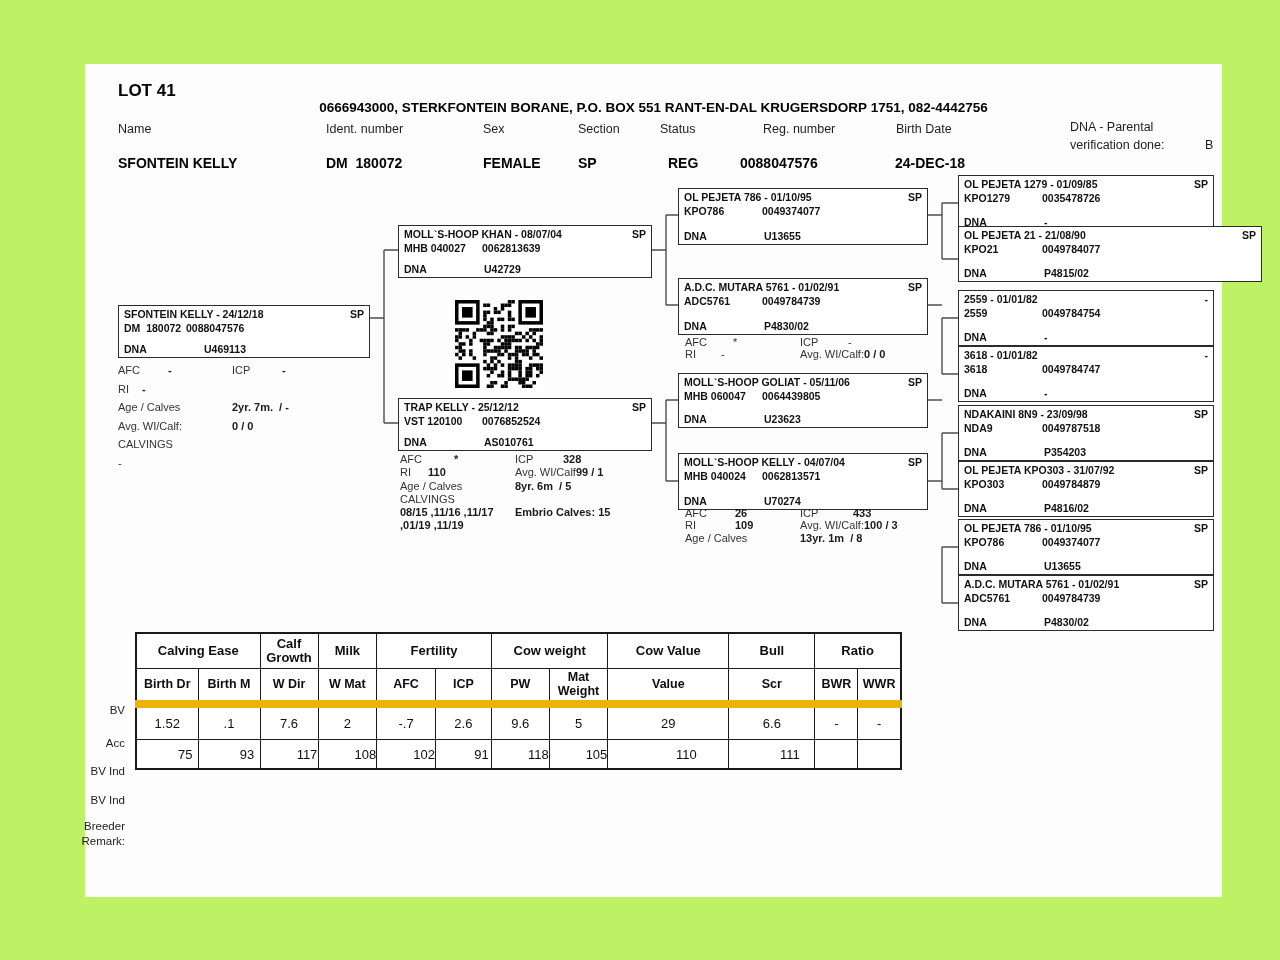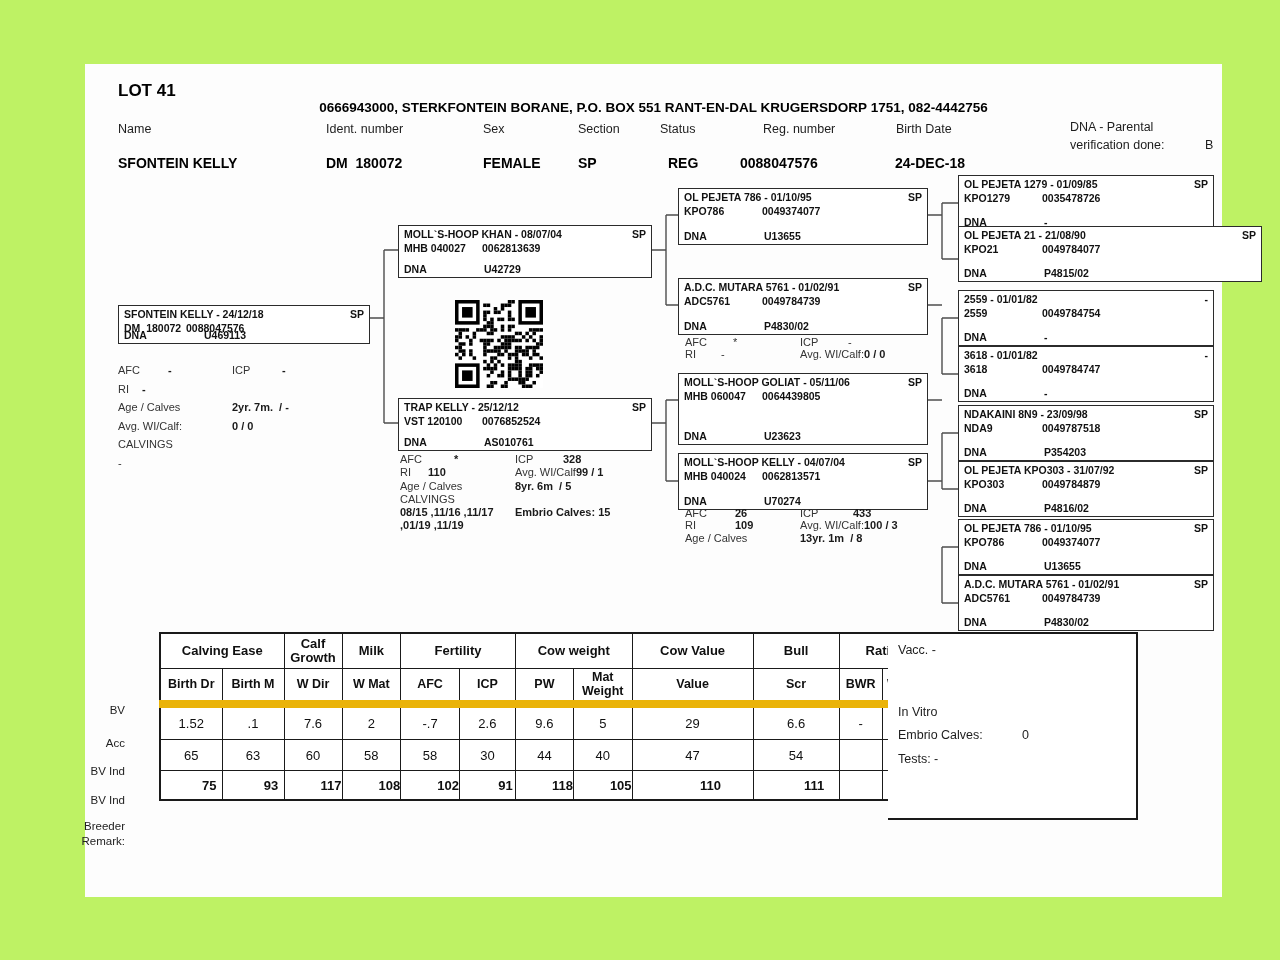--- a/index.html
+++ b/index.html
@@ -29,27 +29,27 @@
   .sv{font-weight:bold;white-space:pre;}
   .stats-loose .srow{line-height:18.6px;}
   .stats-tight .srow{line-height:13.3px;}
   .stats-mini .srow{line-height:12.4px;}
 
   
   .tree-lines{position:absolute;left:0;top:0;pointer-events:none;}
 
   
   .bvtable{position:absolute;left:135px;top:632px;border-collapse:collapse;table-layout:fixed;background:#fff;
-           font-size:13px;color:#0f0f0f;text-align:center;border:2px solid #1a1a1a;margin-left:24px;}
+           font-size:13px;color:#0f0f0f;text-align:center;border:2px solid #1a1a1a;}
   .bvtable th,.bvtable td{border:1px solid #1a1a1a;padding:0;overflow:hidden;}
   .ghead th{height:34px;font-size:13px;font-weight:bold;line-height:1.1;}
   .shead th{height:31px;font-size:12.5px;font-weight:bold;line-height:1.1;border-bottom:8px solid #eab308;}
   .rbv td{height:31px;}
   .racc td{height:30px;}
-  .rind td{height:28px;font-weight:bold;padding-left:36px;}
+  .rind td{height:28px;font-weight:normal;padding-left:36px;}
   .rind2 td{height:29px;font-weight:bold;}
 
   .rowlab{position:absolute;width:62px;text-align:right;font-size:11.5px;color:#222;}
   #side-panel{position:absolute;left:888px;top:632px;width:250px;height:188px;border:2px solid #1a1a1a;
               border-left:none;box-sizing:border-box;background:#fff;font-size:12.5px;color:#1d1d1d;}
   #remark-box{position:absolute;left:135px;top:822px;width:1003px;height:30px;border:1px solid #1a1a1a;
               box-sizing:border-box;background:#fff;font-size:11.5px;color:#111;}
   #remark-box .txt{position:absolute;left:10px;top:6px;}
   #breeder-label{position:absolute;left:58px;top:819px;width:67px;text-align:right;
                  font-size:11.5px;color:#222;line-height:15px;}
@@ -87,21 +87,21 @@
       <path d="M370,318 H384 M384,250 V423 M384,250 H398 M384,423 H398"></path>
       <path d="M652,250 H666 M666,215 V305 M666,215 H678 M666,305 H678"></path>
       <path d="M652,423 H666 M666,400 V481 M666,400 H678 M666,481 H678"></path>
       <path d="M928,215 H942 M942,203 V259 M942,203 H958 M942,259 H958"></path>
       <path d="M928,305 H942 M942,318 V374 M942,318 H958 M942,374 H958"></path>
       <path d="M928,400 H942 M942,433 V489 M942,433 H958 M942,489 H958"></path>
       <path d="M928,481 H942 M942,547 V603 M942,547 H958 M942,603 H958"></path>
     </g>
   </svg>
 
-  <div class="pbox" style="left:118px;top:305px;width:252px;height:39px;">
+  <div class="pbox" style="left:118px;top:305px;width:252px;height:53px;">
     <div class="pb-row1">
         <span>SFONTEIN KELLY - 24/12/18</span>
         <span>SP</span>
       </div>
     <div class="pb-row2">
         <span class="pb-id" style="min-width:62px;">DM  180072</span>
         <span>0088047576</span>
       </div>
     <div class="pb-dna">
         <span class="pb-dnalabel">DNA</span>
@@ -446,21 +446,21 @@
         <span class="sl">-</span>
       </div>
     <div class="srow">
         <span class="sl" style="width:36px;">RI</span>
         <span class="sl" style="width:79px;">-</span>
         <span class="sl">Avg. WI/Calf:</span>
         <span class="sv">0 / 0</span>
       </div>
   </div>
 
-  <div class="pbox" style="left:678px;top:373px;width:250px;height:72px;">
+  <div class="pbox" style="left:678px;top:373px;width:250px;height:55px;">
     <div class="pb-row1">
         <span>MOLL`S-HOOP GOLIAT - 05/11/06</span>
         <span>SP</span>
       </div>
     <div class="pb-row2">
         <span class="pb-id">MHB 060047</span>
         <span>0064439805</span>
       </div>
     <div class="pb-dna">
         <span class="pb-dnalabel">DNA</span>
@@ -662,34 +662,20 @@
           <td>2</td>
           <td>-.7</td>
           <td>2.6</td>
           <td>9.6</td>
           <td>5</td>
           <td>29</td>
           <td>6.6</td>
           <td>-</td>
           <td>-</td>
     </tr>
-    <tr class="racc">
-      <td>65</td>
-          <td>63</td>
-          <td>60</td>
-          <td>58</td>
-          <td>58</td>
-          <td>30</td>
-          <td>44</td>
-          <td>40</td>
-          <td>47</td>
-          <td>54</td>
-          <td></td>
-          <td></td>
-    </tr>
     <tr class="rind">
       <td>75</td>
           <td>93</td>
           <td>117</td>
           <td>108</td>
           <td>102</td>
           <td>91</td>
           <td>118</td>
           <td>105</td>
           <td>110</td>
@@ -698,25 +684,18 @@
           <td></td>
     </tr>
   </tbody>
     </table>
 
   <div class="rowlab" style="left:63px;top:704px;">BV</div>
   <div class="rowlab" style="left:63px;top:737px;">Acc</div>
   <div class="rowlab" style="left:63px;top:765px;">BV Ind</div>
   <div class="rowlab" style="left:63px;top:794px;">BV Ind</div>
 
-  <div id="side-panel">
-    <div class="abs" style="left:10px;top:9px;">Vacc. -</div>
-    <div class="abs" style="left:10px;top:71px;">In Vitro</div>
-    <div class="abs" style="left:10px;top:94px;">Embrio Calves:</div>
-    <div class="abs" style="left:134px;top:94px;">0</div>
-    <div class="abs" style="left:10px;top:118px;">Tests: -</div>
-  </div>
 
   <div id="breeder-label">
     <span>Breeder</span><br>
     <span>Remark:</span>
   </div>
 </div>
 
 </body></html>

